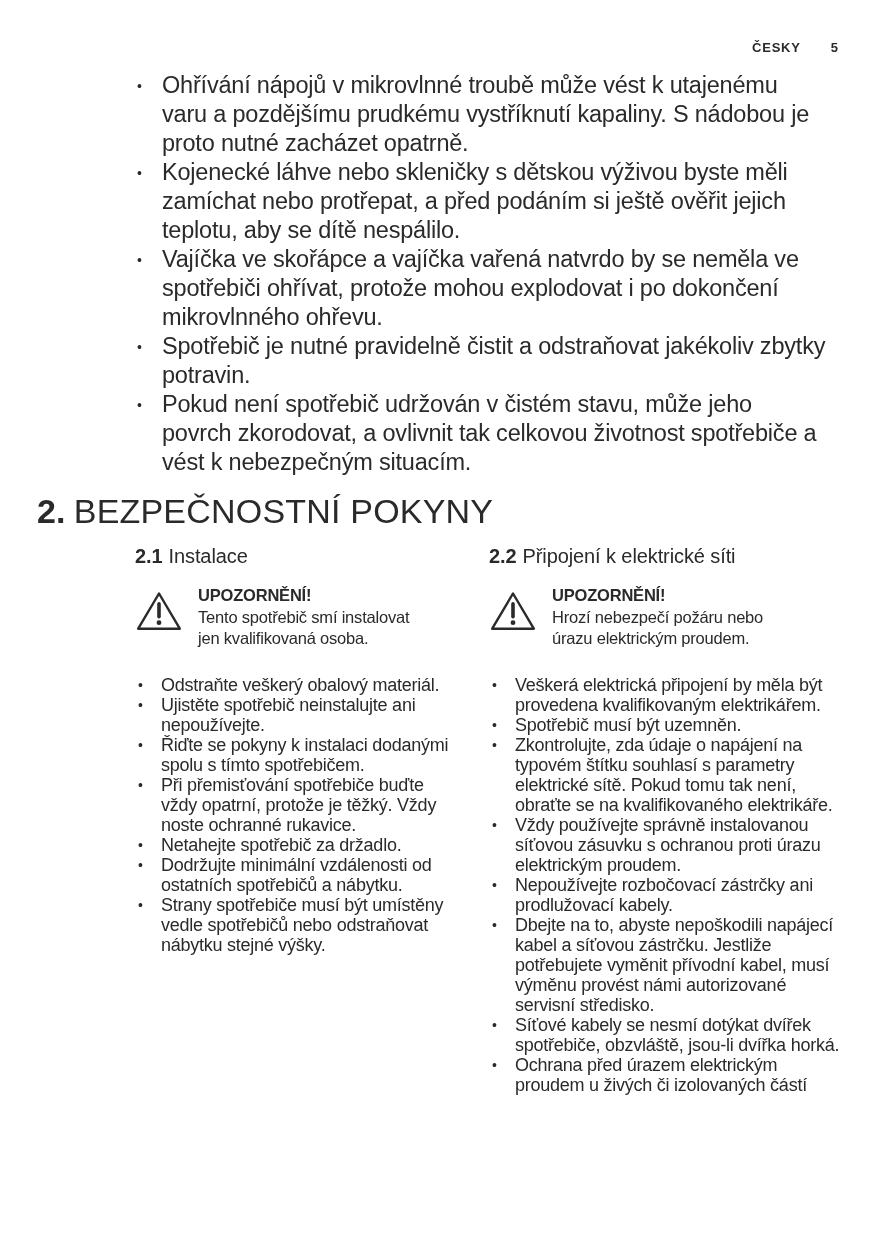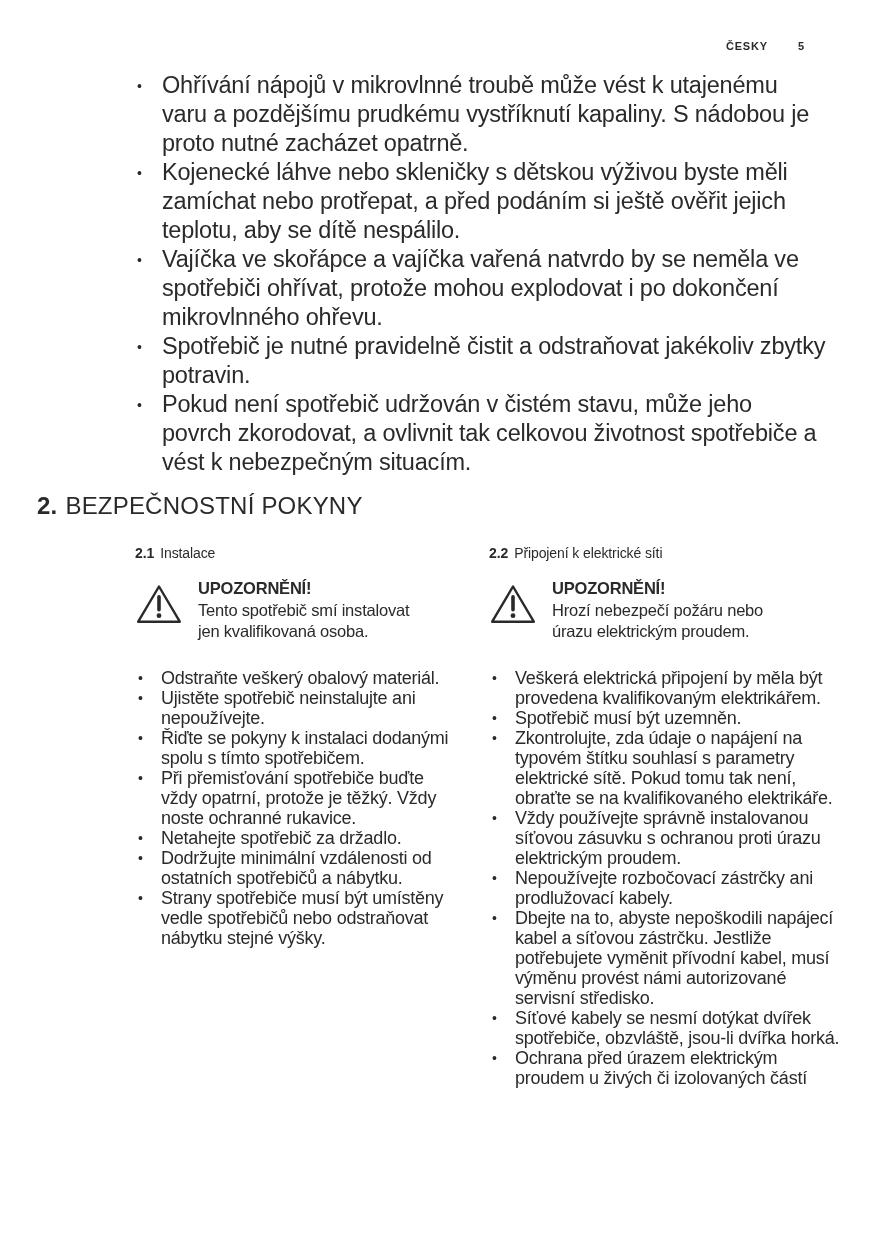--- a/index.html
+++ b/index.html
@@ -6,56 +6,56 @@
   body {
     width: 874px; height: 1240px;
     background: #ffffff;
     font-family: "Liberation Sans", sans-serif;
     color: #2a2a2a;
   }
   .page { position: relative; width: 874px; height: 1240px; background: #fff; overflow: hidden; }
 
   
   .page-header {
-    position: absolute; top: 40px; right: 70px;
-    font-size: 11px; font-weight: bold; letter-spacing: 0.8px;
+    position: absolute; top: 40px; right: 36px;
+    font-size: 13px; font-weight: bold; letter-spacing: 0.8px;
   }
   .page-header .pagenum { margin-left: 30px; letter-spacing: 0; }
 
   
   .intro-list {
     position: absolute; top: 71px; left: 127px; width: 700px;
     list-style: none; margin: 0; padding: 0;
     font-size: 23.5px; line-height: 29px; letter-spacing: -0.2px;
   }
   .intro-list li { position: relative; padding-left: 35px; }
   .intro-list li::before {
     content: "•";
     position: absolute; left: 10px; top: 1px;
     font-size: 14px; line-height: 29px;
   }
 
   
   .section-heading {
     position: absolute; top: 492px; left: 37px;
-    margin: 0; font-size: 24px; font-weight: 400; letter-spacing: 0.2px;
+    margin: 0; font-size: 34px; font-weight: 400; letter-spacing: 0.2px;
     white-space: nowrap;
   }
   .section-heading .sec-num { font-weight: 700; margin-right: 8px; }
 
   
   .columns {
     position: absolute; top: 545px; left: 135px;
     display: flex; gap: 36px;
   }
   .col-installation { width: 318px; }
   .col-electrical   { width: 358px; }
 
   .col-heading {
-    margin: 0 0 0 0; font-size: 14px; font-weight: 400; letter-spacing: -0.1px;
+    margin: 0 0 0 0; font-size: 20px; font-weight: 400; letter-spacing: -0.1px;
     white-space: nowrap;
   }
   .col-heading .num { font-weight: 700; margin-right: 6px; }
 
   .warning-box { display: flex; margin-top: 17px; }
   .warn-icon { flex: 0 0 50px; margin-top: 5px; }
   .warn-body { margin-left: 13px; width: 228px; font-size: 16.5px; line-height: 21.5px; letter-spacing: -0.2px; }
   .warn-title { font-weight: 700; }
 
   .col-list {

